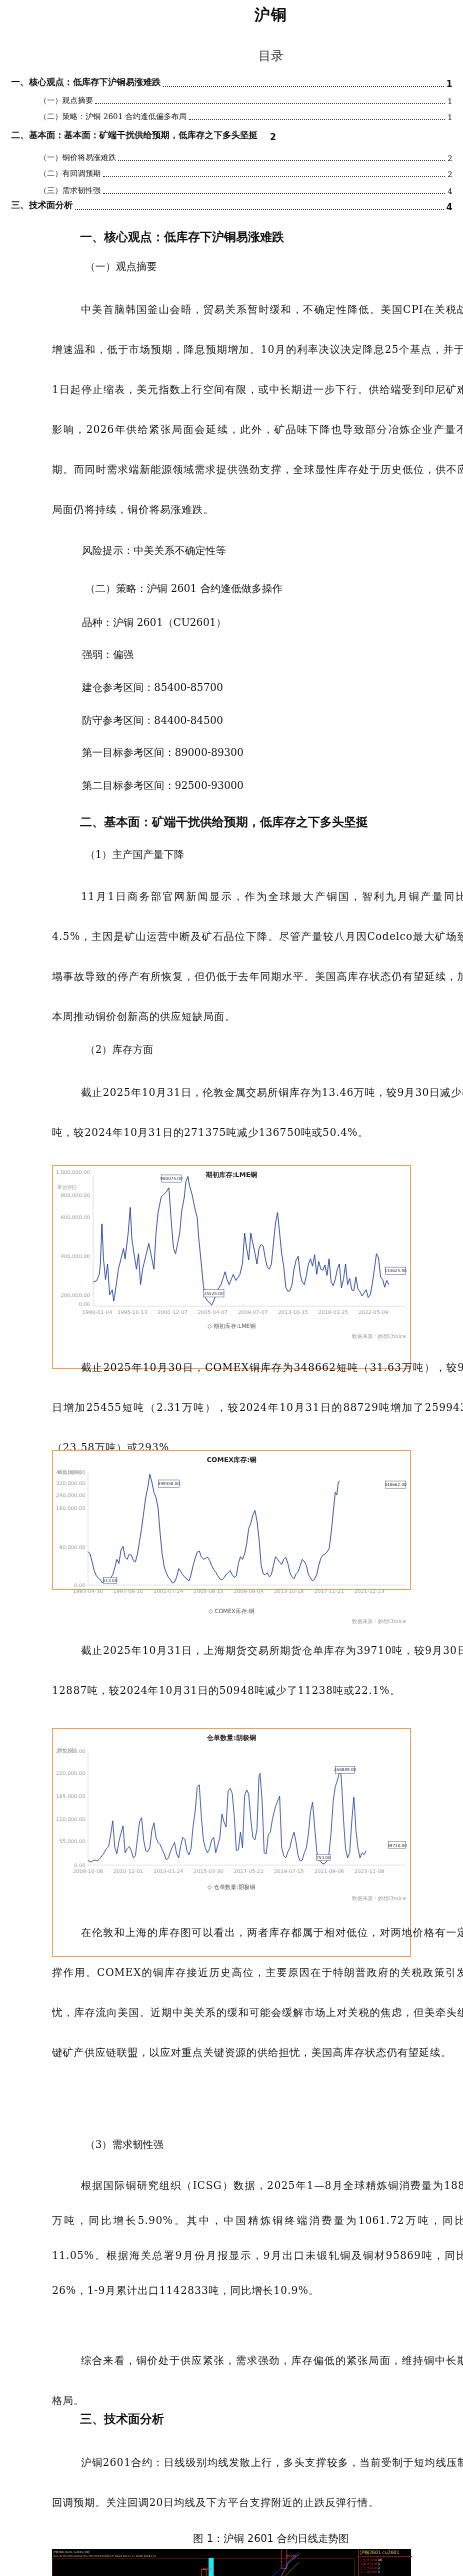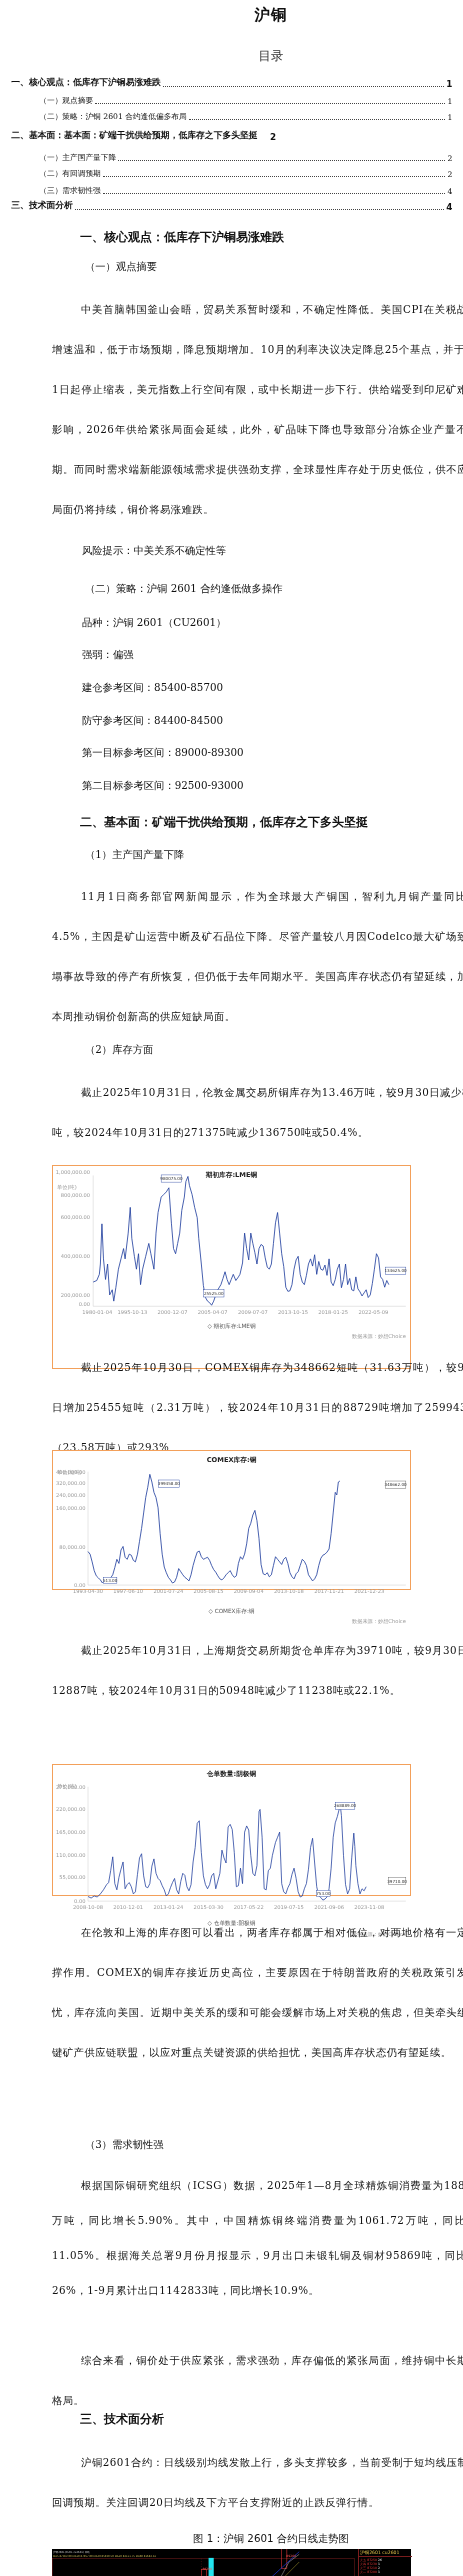--- a/index.html
+++ b/index.html
@@ -49,21 +49,21 @@
     <span class="lbl">（二）策略：沪铜 2601 合约逢低偏多布局</span>
       <span class="dots"></span>
       <span class="pg">1</span>
   </div>
   <div class="toc-row lvl1 nodots" style="top:129px">
     <span class="lbl">二、基本面：基本面：矿端干扰供给预期，低库存之下多头坚挺</span>
       <span class="dots"></span>
       <span class="pg">2</span>
   </div>
   <div class="toc-row lvl2" style="top:150px">
-    <span class="lbl">（一）主产国产量下降</span>
+    <span class="lbl">（一）铜价将易涨难跌</span>
       <span class="dots"></span>
       <span class="pg">2</span>
   </div>
   <div class="toc-row lvl2" style="top:166px">
     <span class="lbl">（二）有回调预期</span>
       <span class="dots"></span>
       <span class="pg">2</span>
   </div>
   <div class="toc-row lvl2" style="top:183px">
     <span class="lbl">（三）需求韧性强</span>
@@ -164,21 +164,21 @@
     <text x="111" y="254" font-size="8" fill="#333" text-anchor="middle">513.00</text>
     <rect x="645" y="58" width="40" height="14" fill="#fff" stroke="#555" stroke-width="0.8"></rect>
     <text x="665" y="68" font-size="8" fill="#333" text-anchor="middle">348662.00</text>
   </svg>
   <div class="legend" style="top:157px">◇ <span>COMEX库存:铜</span></div>
   <div class="src" style="top:167px">数据来源：妙想Choice</div>
 </div>
 
 <div class="abs p" style="top:1630px">截止2025年10月31日，上海期货交易所期货仓单库存为39710吨，较9月30日增加12887吨，较2024年10月31日的50948吨减少了11238吨或22.1%。</div>
 
-<div class="chart" style="top:1764px;height:132px">
+<div class="chart" style="top:1728px;height:229px">
   <div class="ctitle">仓单数量:阴极铜</div>
   <div class="unit">单位(吨)</div>
   <svg width="359" height="178" style="position:absolute;left:0;top:0" viewBox="0 0 697 345">
     <g font-size="10" fill="#999" text-anchor="end">
       <text x="63" y="267">0.00</text>
         <text x="63" y="222">55,000.00</text>
         <text x="63" y="178">110,000.00</text>
       <text x="63" y="134">165,000.00</text>
         <text x="63" y="90">220,000.00</text>
         <text x="63" y="46">275,000.00</text>

